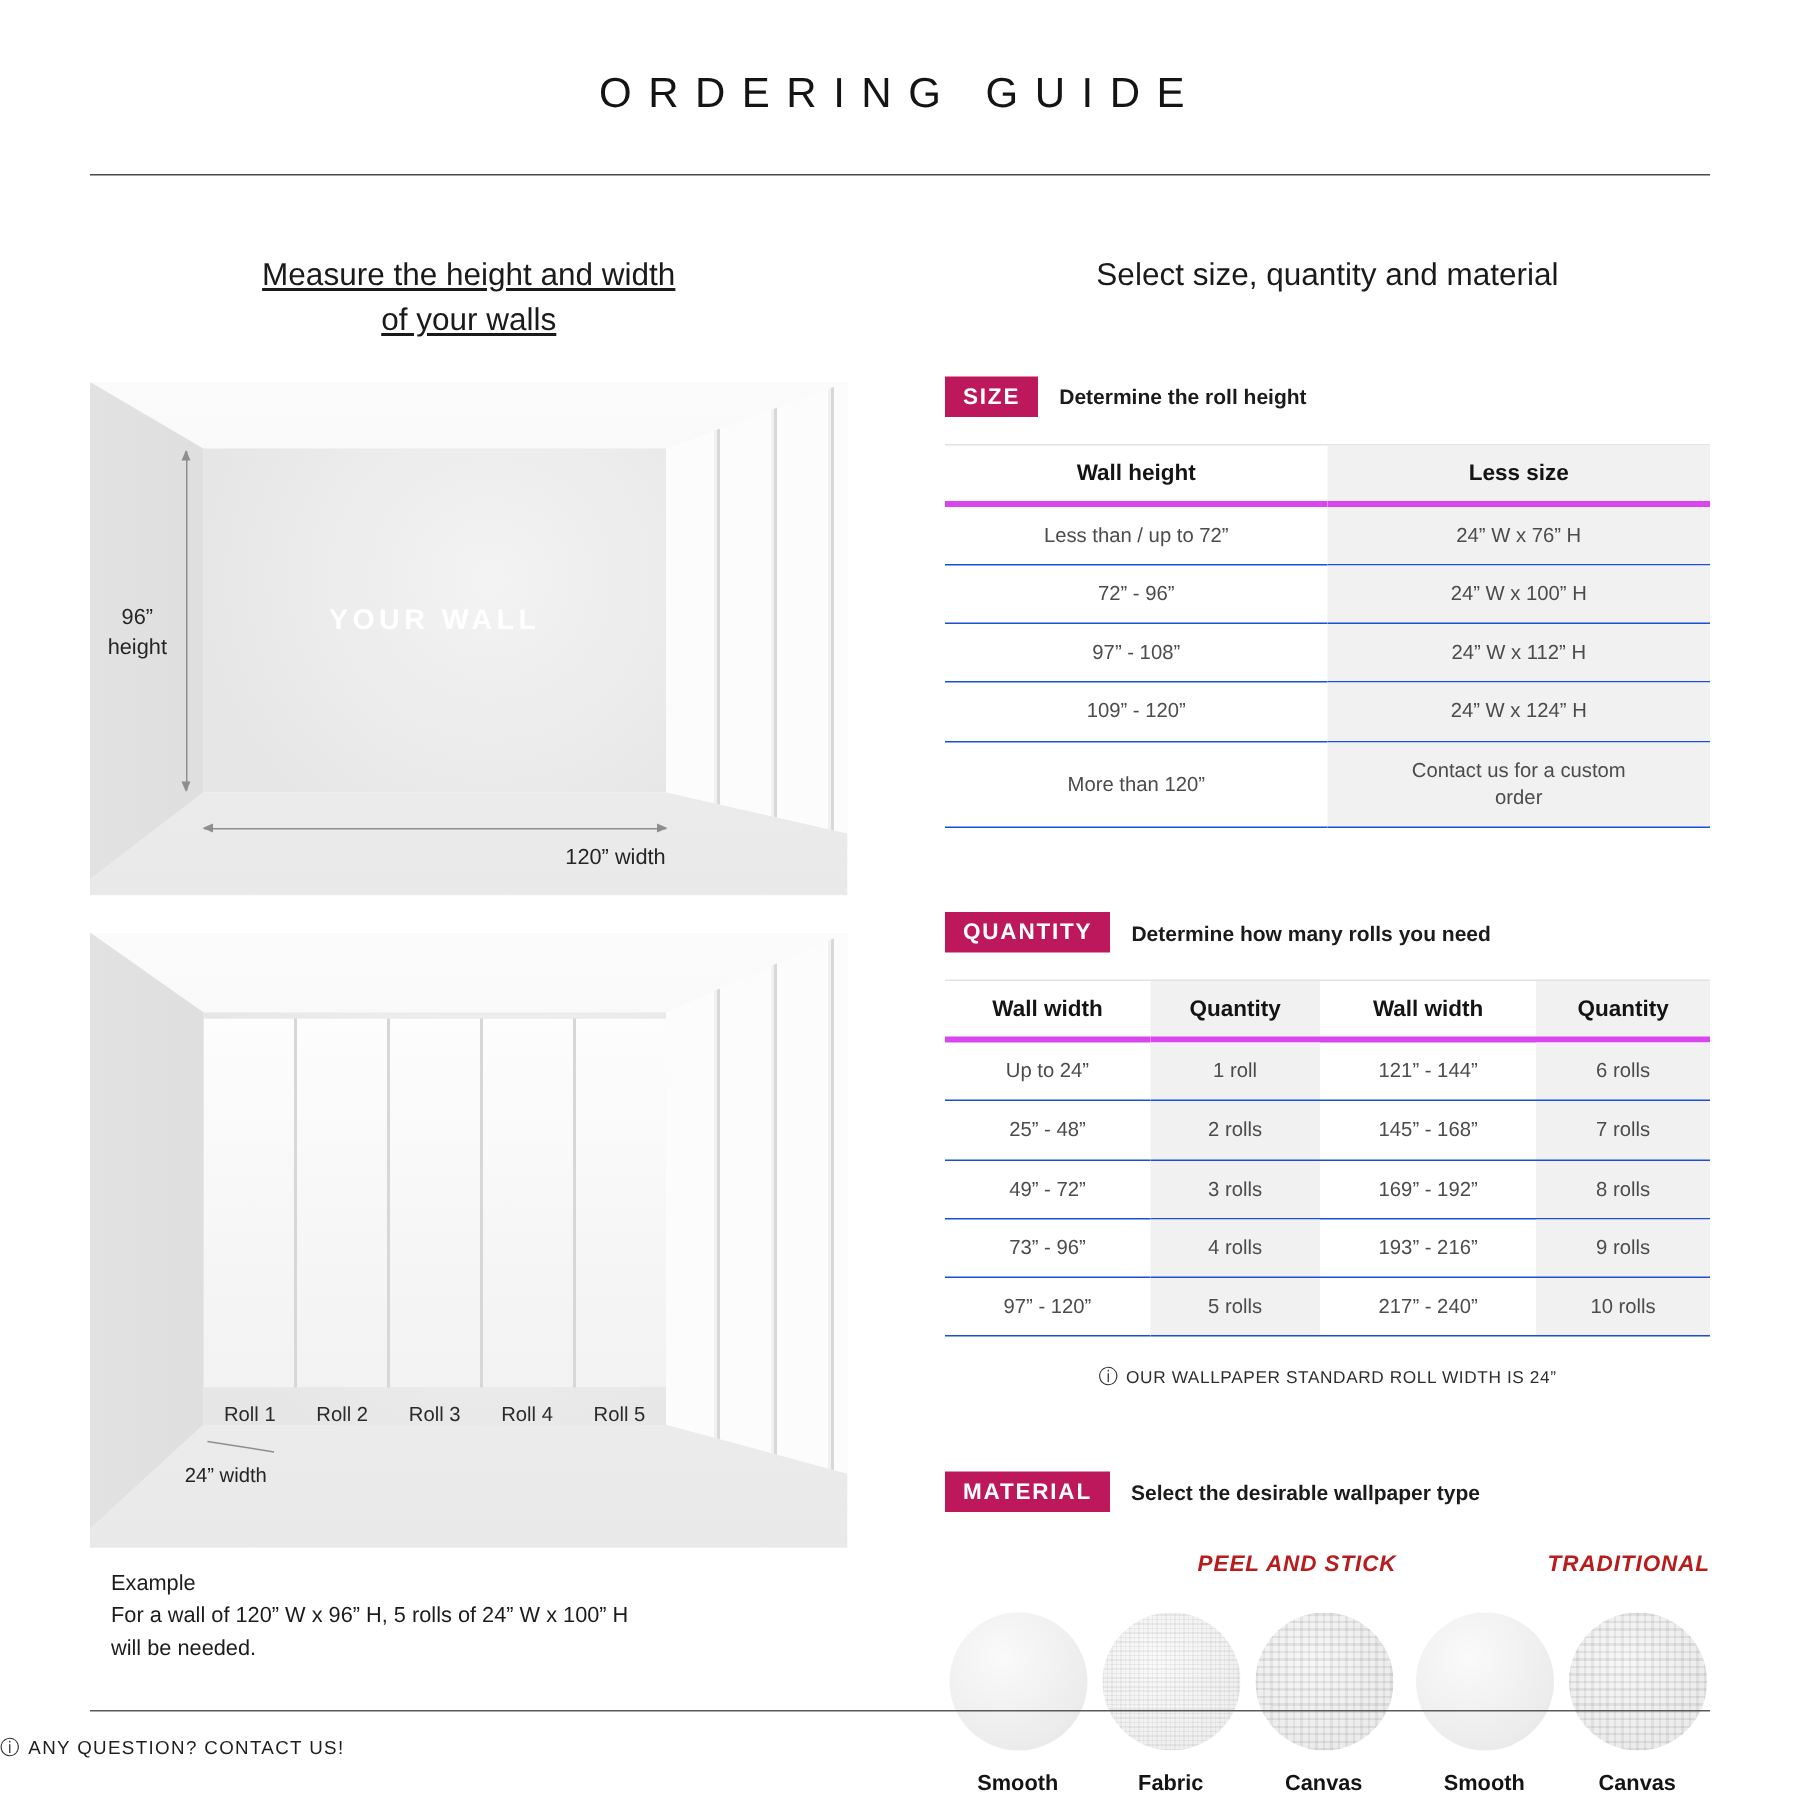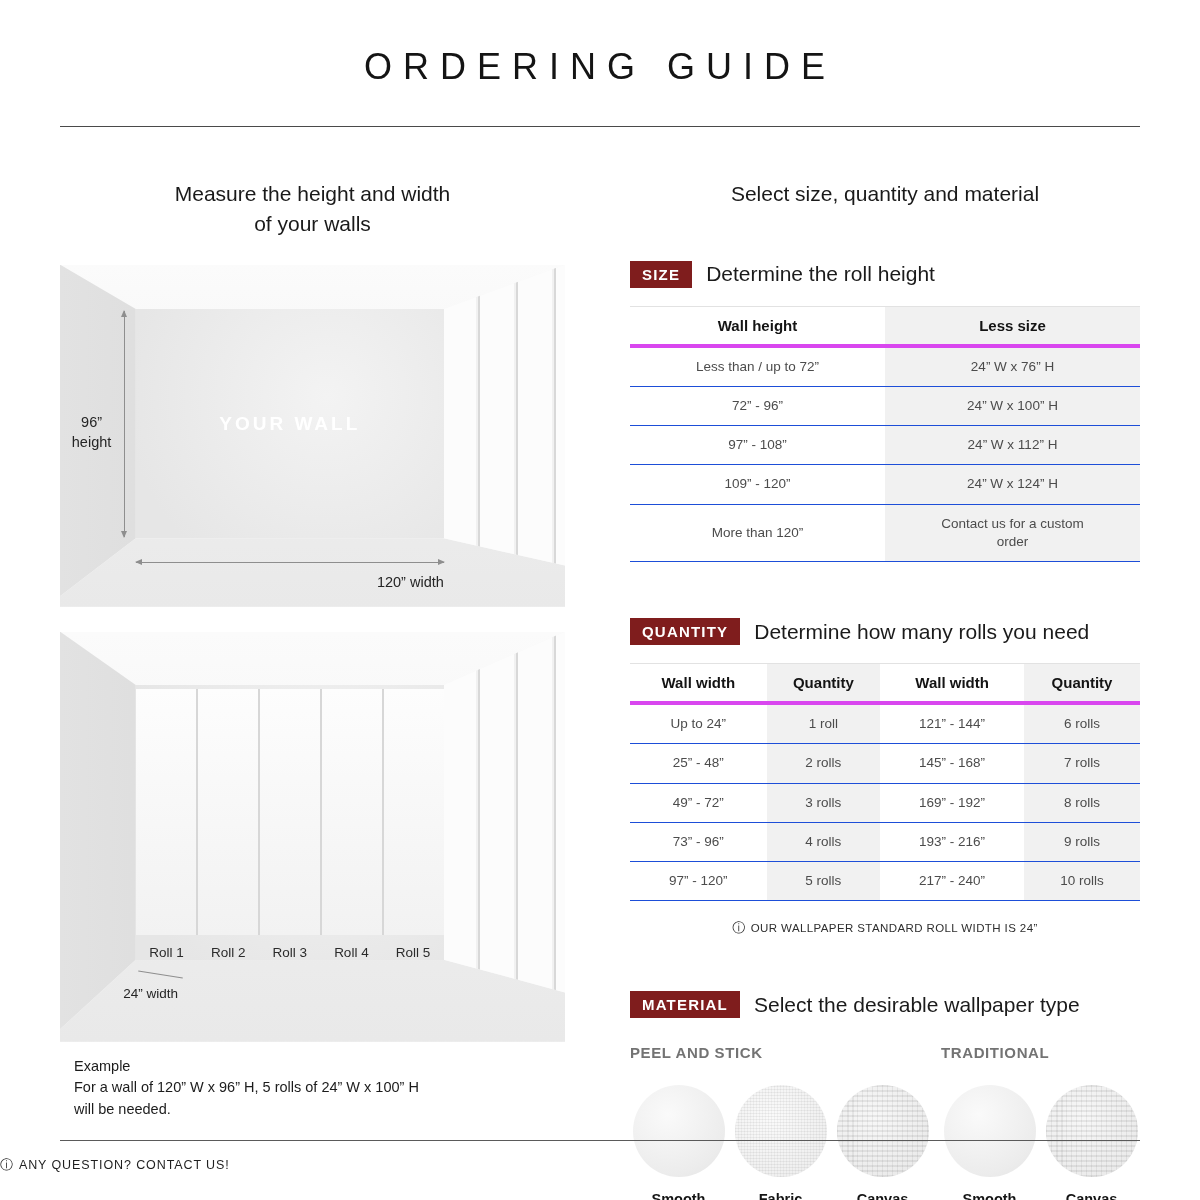--- a/index.html
+++ b/index.html
@@ -6,35 +6,35 @@
   body {
     width:1200px; height:1200px; margin:0 auto; background:#ffffff;
     font-family:"Liberation Sans", sans-serif; color:#1f1f1f;
     -webkit-font-smoothing:antialiased; overflow:hidden;
   }
   .page { width:1200px; height:1200px; position:relative; }
 
   
   .header { padding-top:46px; }
   .page-title {
-    text-align:center; font-size:36px; font-weight:500;
+    text-align:center; font-size:28px; font-weight:500;
     letter-spacing:11px; color:#141414;
   }
   .header-rule { margin:38px 60px 0; border-top:1px solid #4a4a4a; }
 
   
   .columns { display:flex; padding:0 60px; margin-top:52px; }
   .col-left { width:505px; }
   .col-right { width:510px; margin-left:65px; }
 
   .col-heading {
     text-align:center; font-size:21px; font-weight:500; color:#1a1a1a;
     line-height:1.42;
   }
-  .col-left .col-heading { margin-bottom:26px; }
+  .col-left .col-heading { margin-bottom:26px;text-decoration:underline; }
   .col-right .col-heading { margin-bottom:52px; }
 
   
   .room { position:relative; width:505px; background:#f7f7f7; overflow:hidden; }
   .room-top { height:342px; margin-bottom:25px; }
   .room-bottom { height:410px; margin-bottom:14px; }
   .layer { position:absolute; inset:0; }
   .ceiling { clip-path:polygon(0 0,100% 0,76% 13%,15% 13%); background:linear-gradient(#fbfbfb,#ededed); }
   .wall-left { clip-path:polygon(0 0,15% 13%,15% 80%,0 97%); background:linear-gradient(to right,#e2e2e2,#cdcdcd); }
   .floor { clip-path:polygon(0 97%,15% 80%,76% 80%,100% 88%,100% 100%,0 100%); background:linear-gradient(#f4f4f4,#e9e9e9); }
@@ -80,24 +80,24 @@
   }
   .width-tick { position:absolute; left:15.5%; top:83.5%; width:9%; height:1px; background:#8e8e8e; transform:rotate(9deg); }
   .roll-width-label { position:absolute; left:12.5%; top:86.5%; width:17%; font-size:13.5px; color:#252525; }
 
   
   .example { padding-left:14px; font-size:14.5px; line-height:1.5; color:#1c1c1c; margin-top:8px; }
 
   
   .section-header { display:flex; align-items:center; gap:14px; }
   .badge {
-    background:#7f1d1d; color:#ffffff; font-weight:700; font-size:15px;
+    background:#be185d; color:#ffffff; font-weight:700; font-size:15px;
     letter-spacing:1.2px; padding:5px 12px;
   }
-  .section-subtitle { font-size:21px; color:#1b1b1b; font-weight:400; }
+  .section-subtitle { font-size:14px; color:#1b1b1b; font-weight:700; }
 
   .grid-table { display:grid; margin-top:18px; border-top:1px solid #e2e2e2; }
   .size-table { grid-template-columns:1fr 1fr; }
   .qty-table { grid-template-columns:1.12fr 0.93fr 1.18fr 0.95fr; }
   .th {
     padding:10px 6px; font-weight:700; font-size:15px; text-align:center;
     color:#141414; border-bottom:4px solid #d946ef;
   }
   .td {
     padding:10px 8px; font-size:13.5px; text-align:center; color:#4c4c4c;
@@ -109,21 +109,21 @@
   .qty-section { margin-top:56px; }
   .note-row {
     margin-top:18px; text-align:center; font-size:11.5px; letter-spacing:.4px;
     color:#2e2e2e;
   }
   .info-icon { font-size:13px; margin-right:5px; color:#2e2e2e; }
 
   .material-section { margin-top:54px; }
   .material-groups { display:flex; justify-content:space-between; margin-top:26px; }
   .material-group-title {
-    text-align:left; font-weight:700; font-size:15px; letter-spacing:.6px; color:#737373;
+    text-align:right; font-weight:700; font-size:15px; letter-spacing:.6px; color:#b91c1c;font-style:italic;
   }
   .swatch-row { display:flex; gap:5px; margin-top:24px; justify-content:center; }
   .swatch-wrap { width:97px; text-align:center; }
   .swatch {
     width:92px; height:92px; border-radius:50%; margin:0 auto;
   }
   .tex-smooth {
     background:
       radial-gradient(circle at 38% 32%, #fafafa 0%, #ececec 70%, #e3e3e3 100%);
   }

